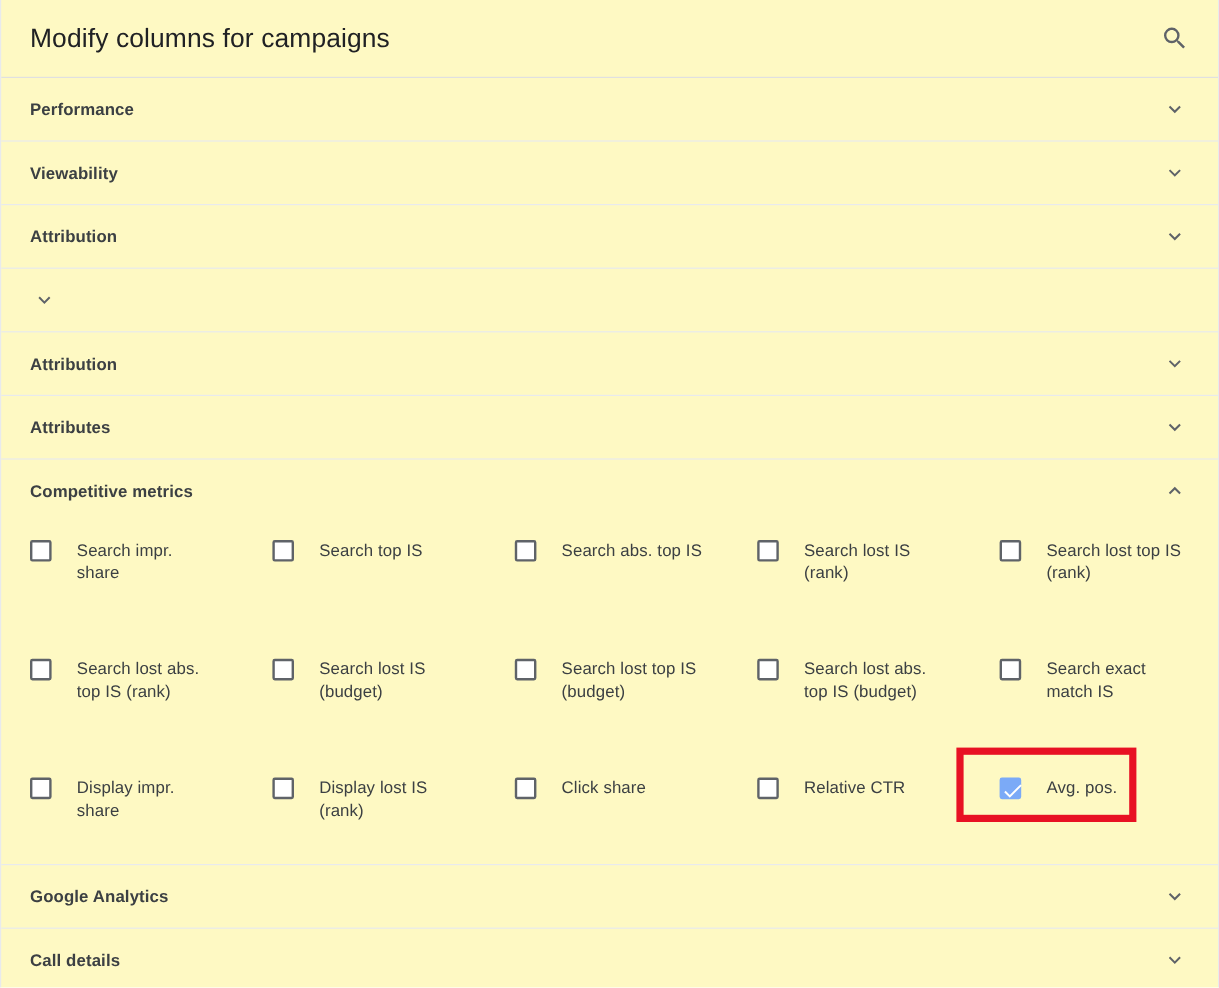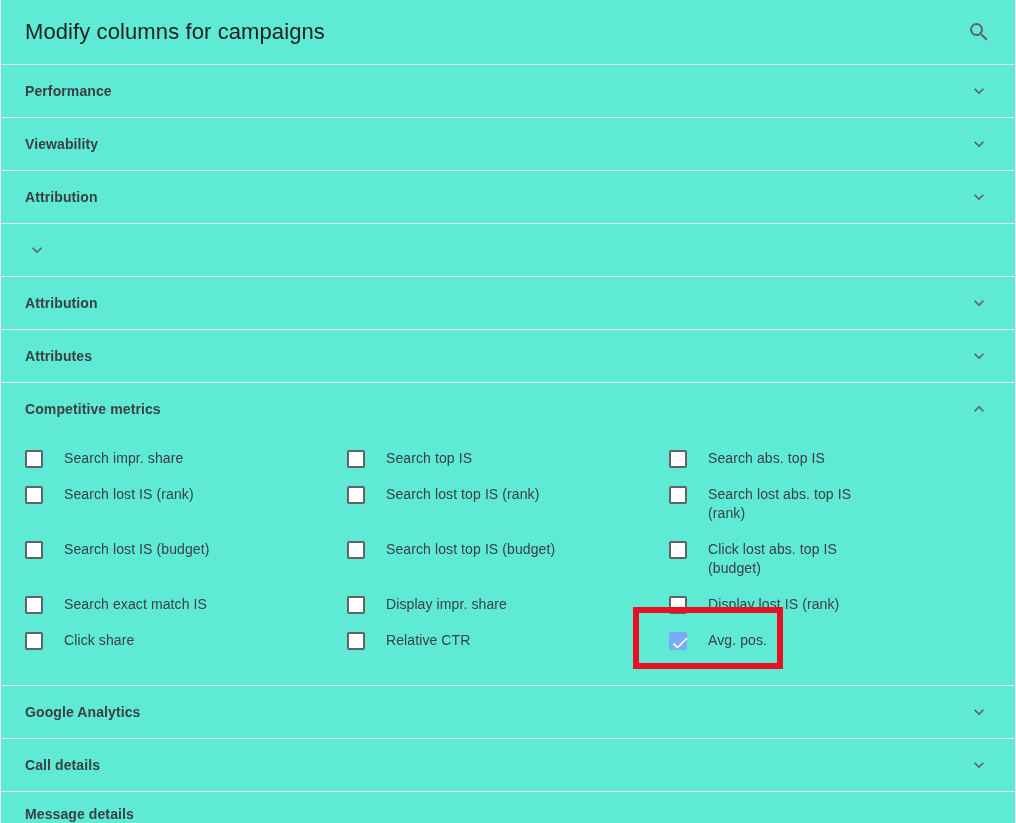--- a/index.html
+++ b/index.html
@@ -8,21 +8,21 @@
     background: #ffffff;
   }
   body {
     font-family: "Liberation Sans", "DejaVu Sans", sans-serif;
     -webkit-font-smoothing: antialiased;
   }
   .page {
     position: relative;
     width: 1016px;
     height: 823px;
-    background: #5eead4;
+    background: #fef9c3;
     overflow: hidden;
     border-left: 1px solid #e8eaed;
     border-right: 1px solid #e8eaed;
     box-sizing: border-box;
   }
 
   
   .dialog-header {
     position: relative;
     height: 65px;
@@ -80,23 +80,24 @@
     flex: 0 0 auto;
   }
   .chevron svg { display: block; }
 
   
   .section-body {
     padding: 6px 24px 26px 24px;
   }
   .cb-grid {
     display: grid;
-    grid-template-columns: repeat(3, 1fr);
+    grid-template-columns: repeat(5, 1fr);
     column-gap: 0px;
     row-gap: 0px;
+    gap: 44px;
   }
   .cb-item {
     display: flex;
     align-items: flex-start;
     padding: 9px 0 9px 0;
     min-height: 30px;
     cursor: pointer;
     box-sizing: border-box;
   }
   .cb-box {
@@ -300,21 +301,21 @@
           <span class="cb-box">
             
           </span>
           <span class="cb-label">Search lost top IS (budget)</span>
         </div>
 
         <div class="cb-item">
           <span class="cb-box">
             
           </span>
-          <span class="cb-label">Click lost abs. top IS (budget)</span>
+          <span class="cb-label">Search lost abs. top IS (budget)</span>
         </div>
 
         <div class="cb-item">
           <span class="cb-box">
             
           </span>
           <span class="cb-label">Search exact match IS</span>
         </div>
 
         <div class="cb-item">

